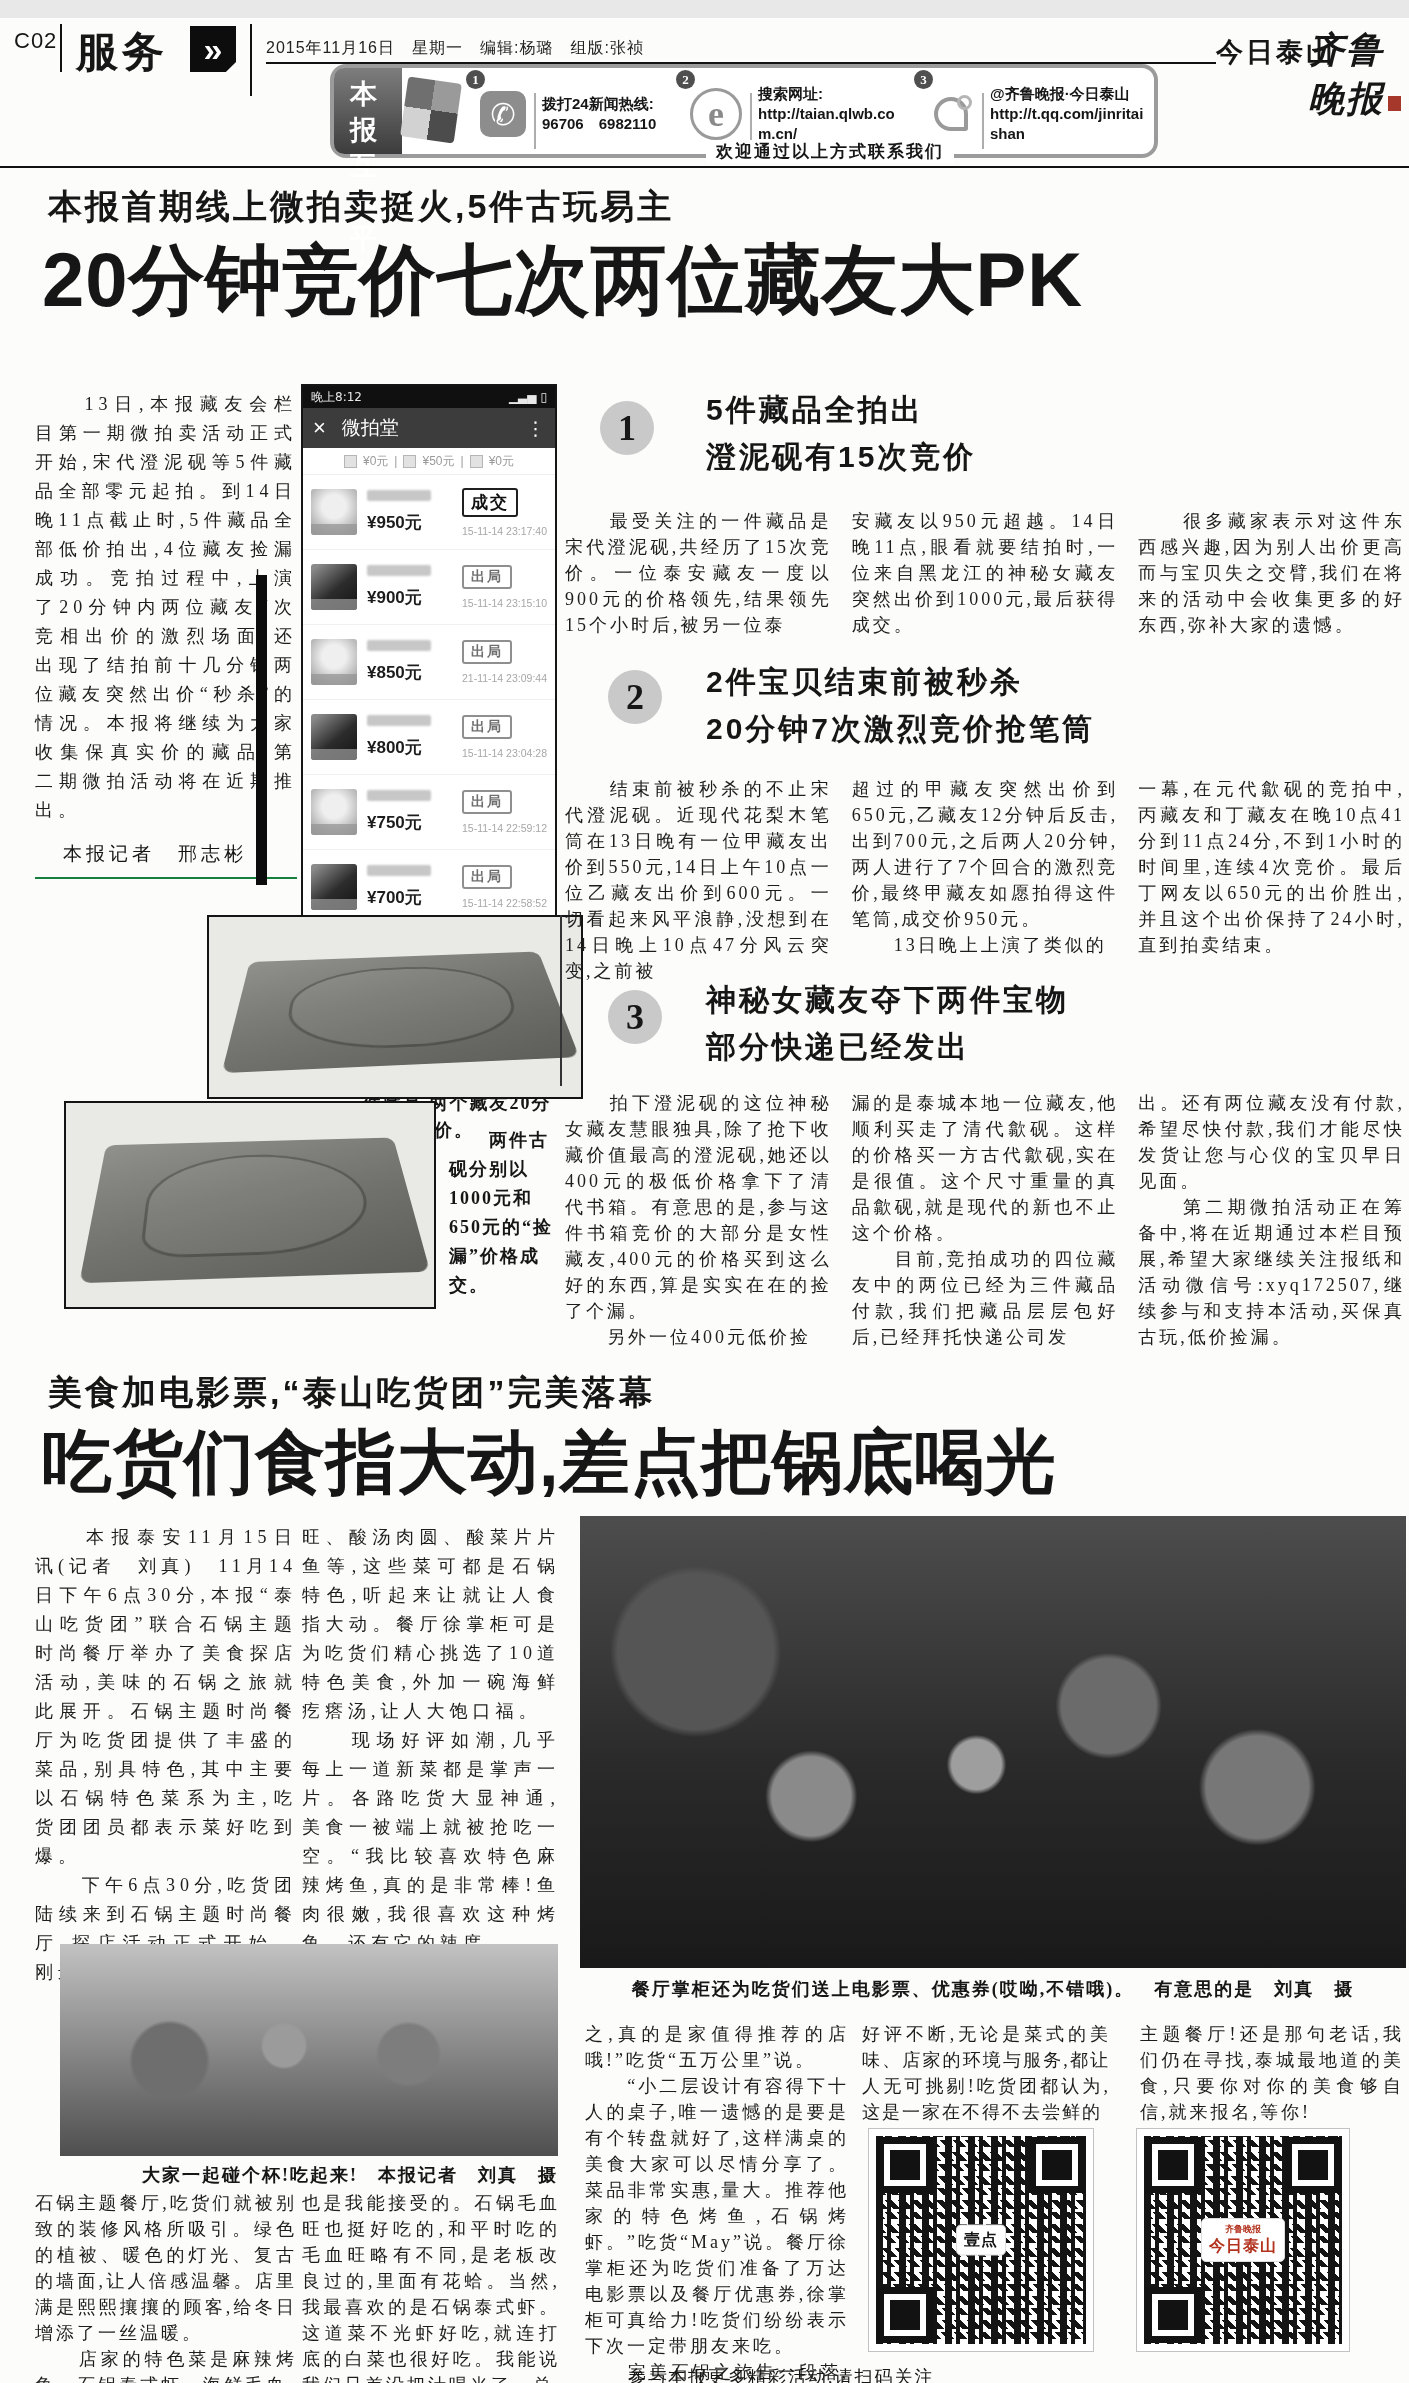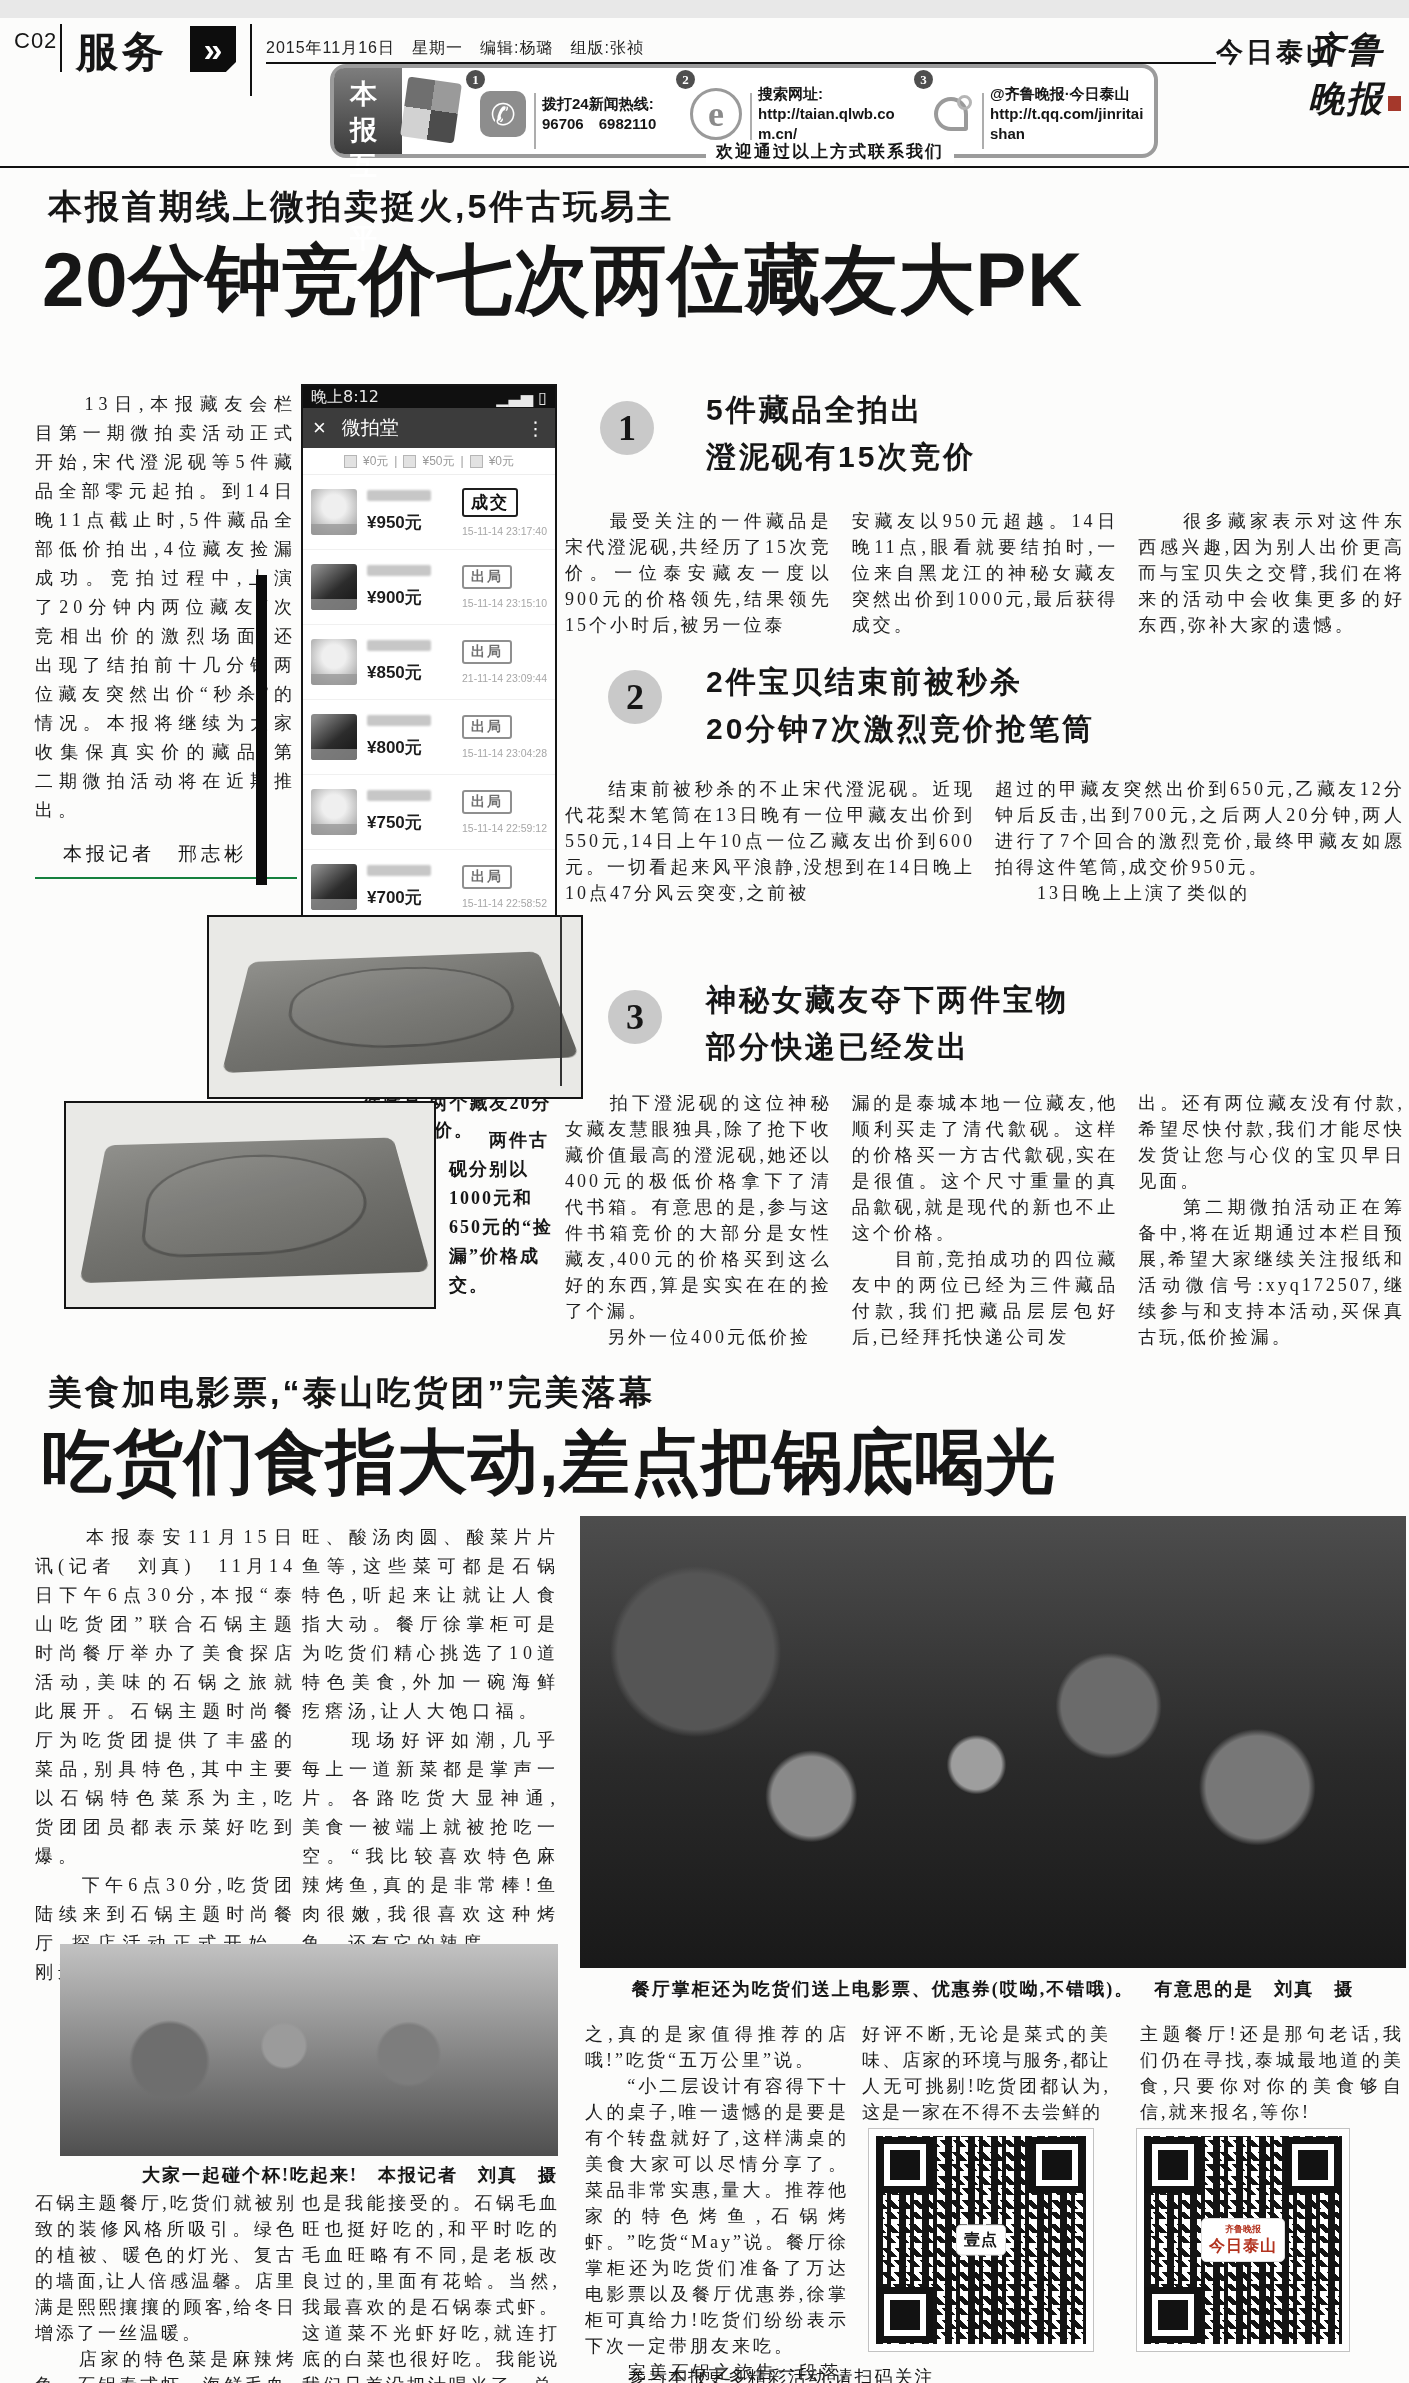--- a/index.html
+++ b/index.html
@@ -50,21 +50,21 @@
   
   .kicker{font-size:34px;font-weight:bold;letter-spacing:3px;}
   .headline1{font-size:76px;font-weight:bold;letter-spacing:1px;}
   .headline2{font-size:70px;font-weight:bold;letter-spacing:1px;}
 
   
   .byline{margin-top:16px;padding:0 0 10px 28px;font-size:19px;letter-spacing:4px;border-bottom:2px solid #15803d;}
 
   
   .phone{border:2px solid #151515;background:#fff;overflow:hidden;}
-  .ph-status{height:22px;background:#101010;color:#e8e8e8;font-size:16px;display:flex;
+  .ph-status{height:22px;background:#101010;color:#e8e8e8;font-size:12px;display:flex;
              align-items:center;padding:0 8px;font-family:"DejaVu Sans",sans-serif;}
   .ph-status .sp{flex:1;}
   .ph-nav{height:40px;background:#3c3c3c;color:#fff;display:flex;align-items:center;
           font-size:19px;padding:0 10px;font-family:"Liberation Sans",sans-serif;}
   .ph-nav .x{font-size:22px;margin-right:16px;}
   .ph-nav .sp{flex:1;}
   .ph-filter{height:26px;display:flex;align-items:center;justify-content:center;color:#9a9a9a;
              font-size:12px;gap:6px;border-bottom:1px solid #eee;font-family:"Liberation Sans",sans-serif;}
   .fic{width:11px;height:11px;border:1px solid #b5b5b5;background:#e2e2e2;display:inline-block;}
   .bid-row{height:74px;display:flex;align-items:center;padding:0 8px;border-bottom:1px solid #f0f0f0;position:relative;}
@@ -319,20 +319,21 @@
 
   <div class="abs sec-circle" style="left:608px;top:652px">2</div>
   <div class="abs sec-head" style="left:706px;top:640px">
     <div>2件宝贝结束前被秒杀</div>
     <div>20分钟7次激烈竞价抢笔筒</div>
   </div>
   <div class="abs cols3" style="left:565px;top:758px;width:840px;height:214px">
     <div class="col body-text">　　结束前被秒杀的不止宋代澄泥砚。近现代花梨木笔筒在13日晚有一位甲藏友出价到550元,14日上午10点一位乙藏友出价到600元。一切看起来风平浪静,没想到在14日晚上10点47分风云突变,之前被</div>
     <div class="col body-text">超过的甲藏友突然出价到650元,乙藏友12分钟后反击,出到700元,之后两人20分钟,两人进行了7个回合的激烈竞价,最终甲藏友如愿拍得这件笔筒,成交价950元。
 　　13日晚上上演了类似的</div>
+    <div class="col body-text">一幕,在元代歙砚的竞拍中,丙藏友和丁藏友在晚10点41分到11点24分,不到1小时的时间里,连续4次竞价。最后丁网友以650元的出价胜出,并且这个出价保持了24小时,直到拍卖结束。</div>
   </div>
 
   <div class="abs sec-circle" style="left:608px;top:972px">3</div>
   <div class="abs sec-head" style="left:706px;top:958px">
     <div>神秘女藏友夺下两件宝物</div>
     <div>部分快递已经发出</div>
   </div>
   <div class="abs cols3" style="left:565px;top:1072px;width:840px;height:248px">
     <div class="col body-text">　　拍下澄泥砚的这位神秘女藏友慧眼独具,除了抢下收藏价值最高的澄泥砚,她还以400元的极低价格拿下了清代书箱。有意思的是,参与这件书箱竞价的大部分是女性藏友,400元的价格买到这么好的东西,算是实实在在的捡了个漏。
 　　另外一位400元低价捡</div>

